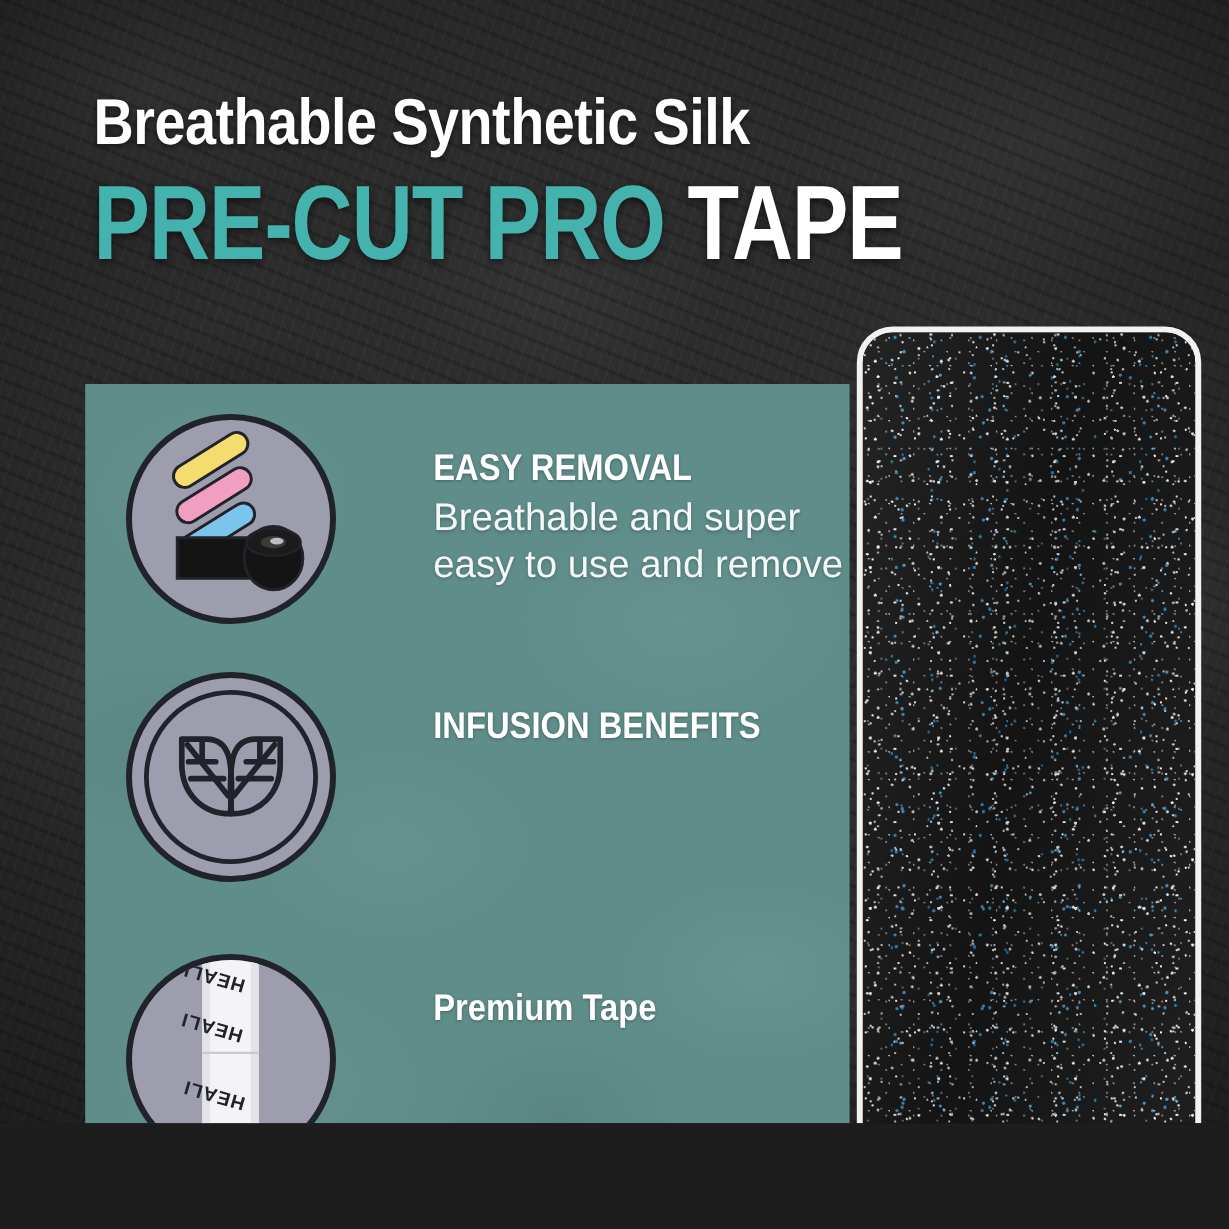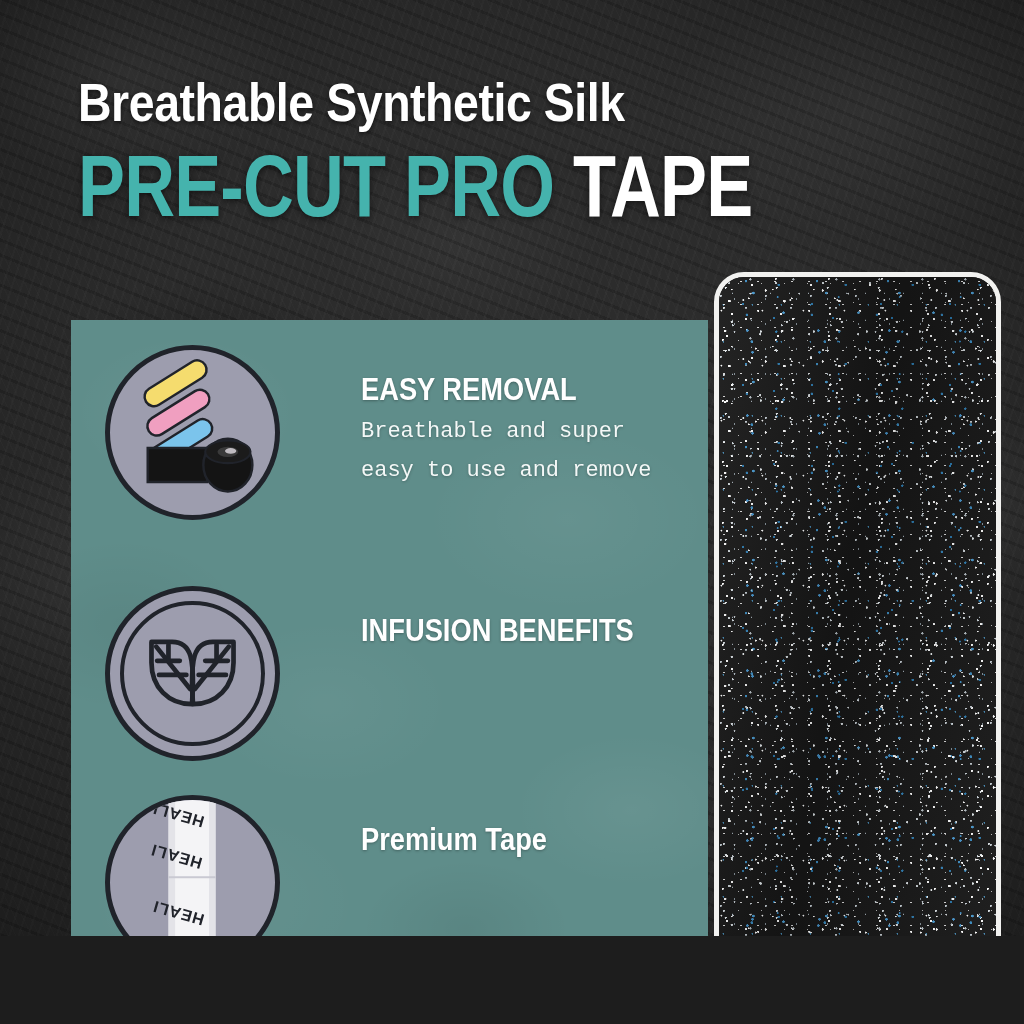--- a/index.html
+++ b/index.html
@@ -111,21 +111,21 @@
   }
 
   .feature {
     position: absolute;
     display: flex;
     align-items: flex-start;
     left: 34px;
     gap: 44px;
   }
   .feature-1 { top: 25px; }
-  .feature-2 { top: 266px; }
+  .feature-2 { top: 240px; }
   .feature-3 { top: 475px; }
 
   .icon-circle {
     position: relative;
     width: 175px;
     height: 175px;
     flex: 0 0 175px;
     border-radius: 50%;
     background-color: #9d9dae;
     border: 5px solid #20232a;
@@ -159,23 +159,23 @@
     font-size: 31px;
     line-height: 34px;
     color: #ffffff;
     letter-spacing: 0px;
     transform: scaleX(0.88);
     transform-origin: left center;
     white-space: nowrap;
     text-shadow: 0 1px 3px rgba(0,0,0,0.30);
   }
   .feature-desc {
-    font-family: Liberation Mono, monospace;
+    font-family: Liberation Sans, sans-serif;
     font-weight: 400;
-    font-size: 22px;
+    font-size: 32px;
     line-height: 39px;
     color: #f4f8f7;
     margin-top: 5px;
     white-space: pre-line;
     text-shadow: 0 1px 3px rgba(0,0,0,0.25);
   }
 
   
   .swatch {
     position: absolute;

